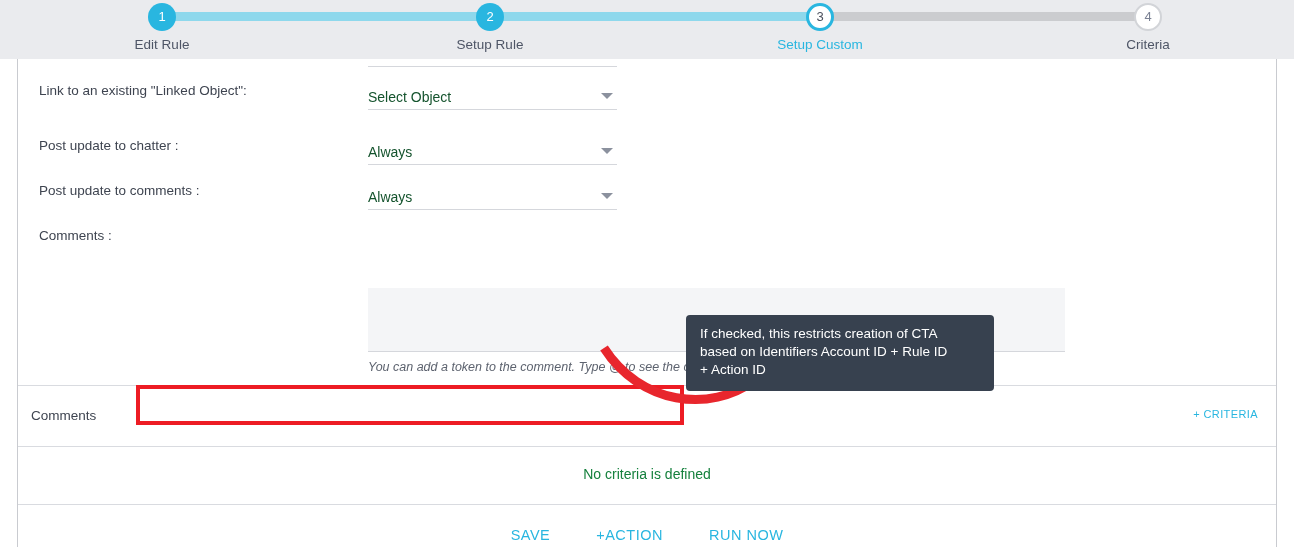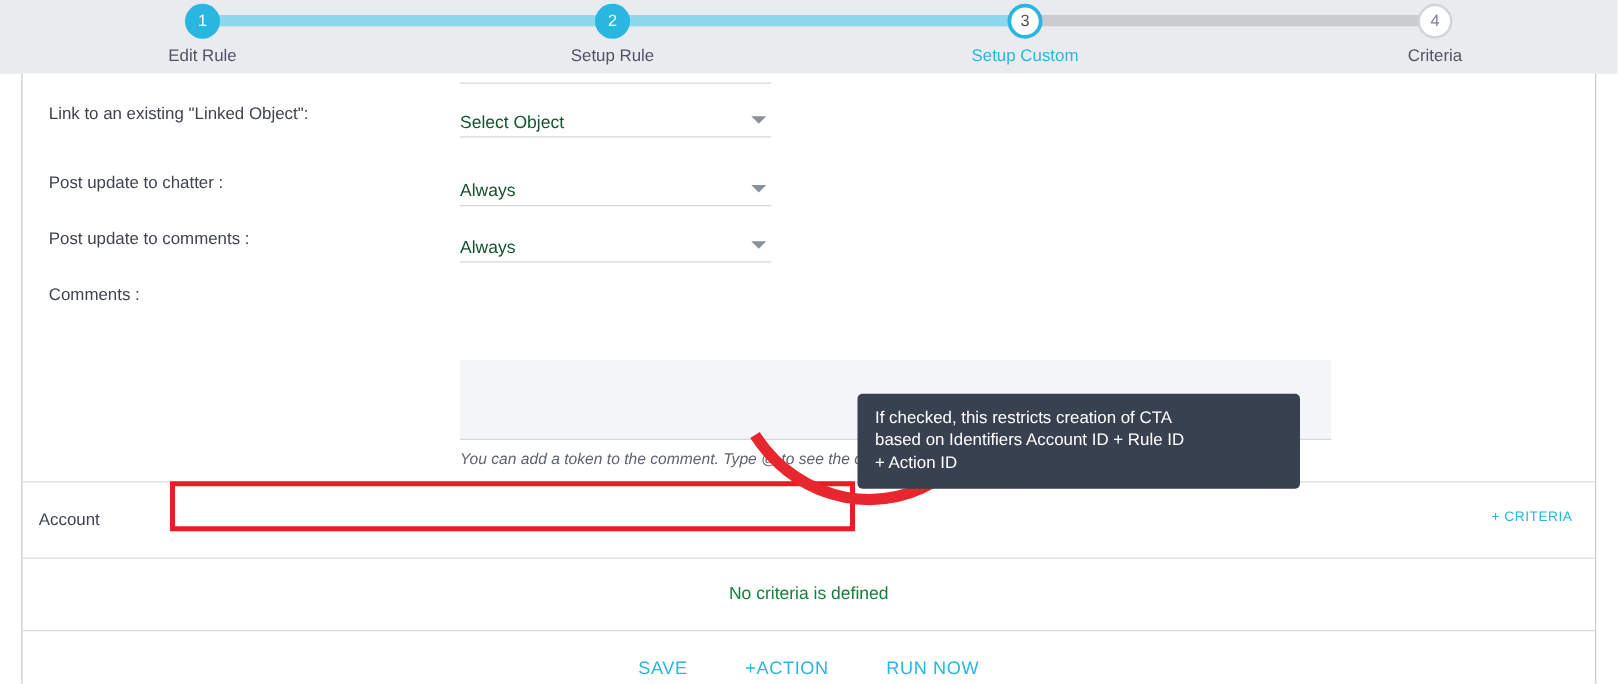--- a/index.html
+++ b/index.html
@@ -237,21 +237,21 @@
     font-weight: bold;
     text-align: center;
     line-height: 15px;
     z-index: 9;
   }
 
   
   .tooltip {
     position: absolute;
     left: 686px; top: 315px;
-    width: 354px;
+    width: 308px;
     padding: 10px 14px 12px 14px;
     background: #37414f;
     border-radius: 4px;
     color: #ffffff;
     font-size: 13.5px;
     line-height: 18px;
     z-index: 12;
   }
   .tooltip div { white-space: nowrap; }
 
@@ -374,21 +374,21 @@
     </div>
 
     <div class="row-label" style="left:21px; top:169px">Comments :</div>
     <div class="comments-box"></div>
     <div class="hint">You can add a token to the comment. Type @ to see the options available.</div>
   </div>
 
   <div class="redbox"></div>
 
   <div class="criteria-head">
-    <span class="ctitle">Account</span>
+    <span class="ctitle">Comments</span>
     <span class="clink">+ CRITERIA</span>
   </div>
   <div class="criteria-body">
     <div class="empty">No criteria is defined</div>
   </div>
 
   <div class="footer">
     <button class="act">SAVE</button>
     <button class="act">+ACTION</button>
     <button class="act">RUN NOW</button>

